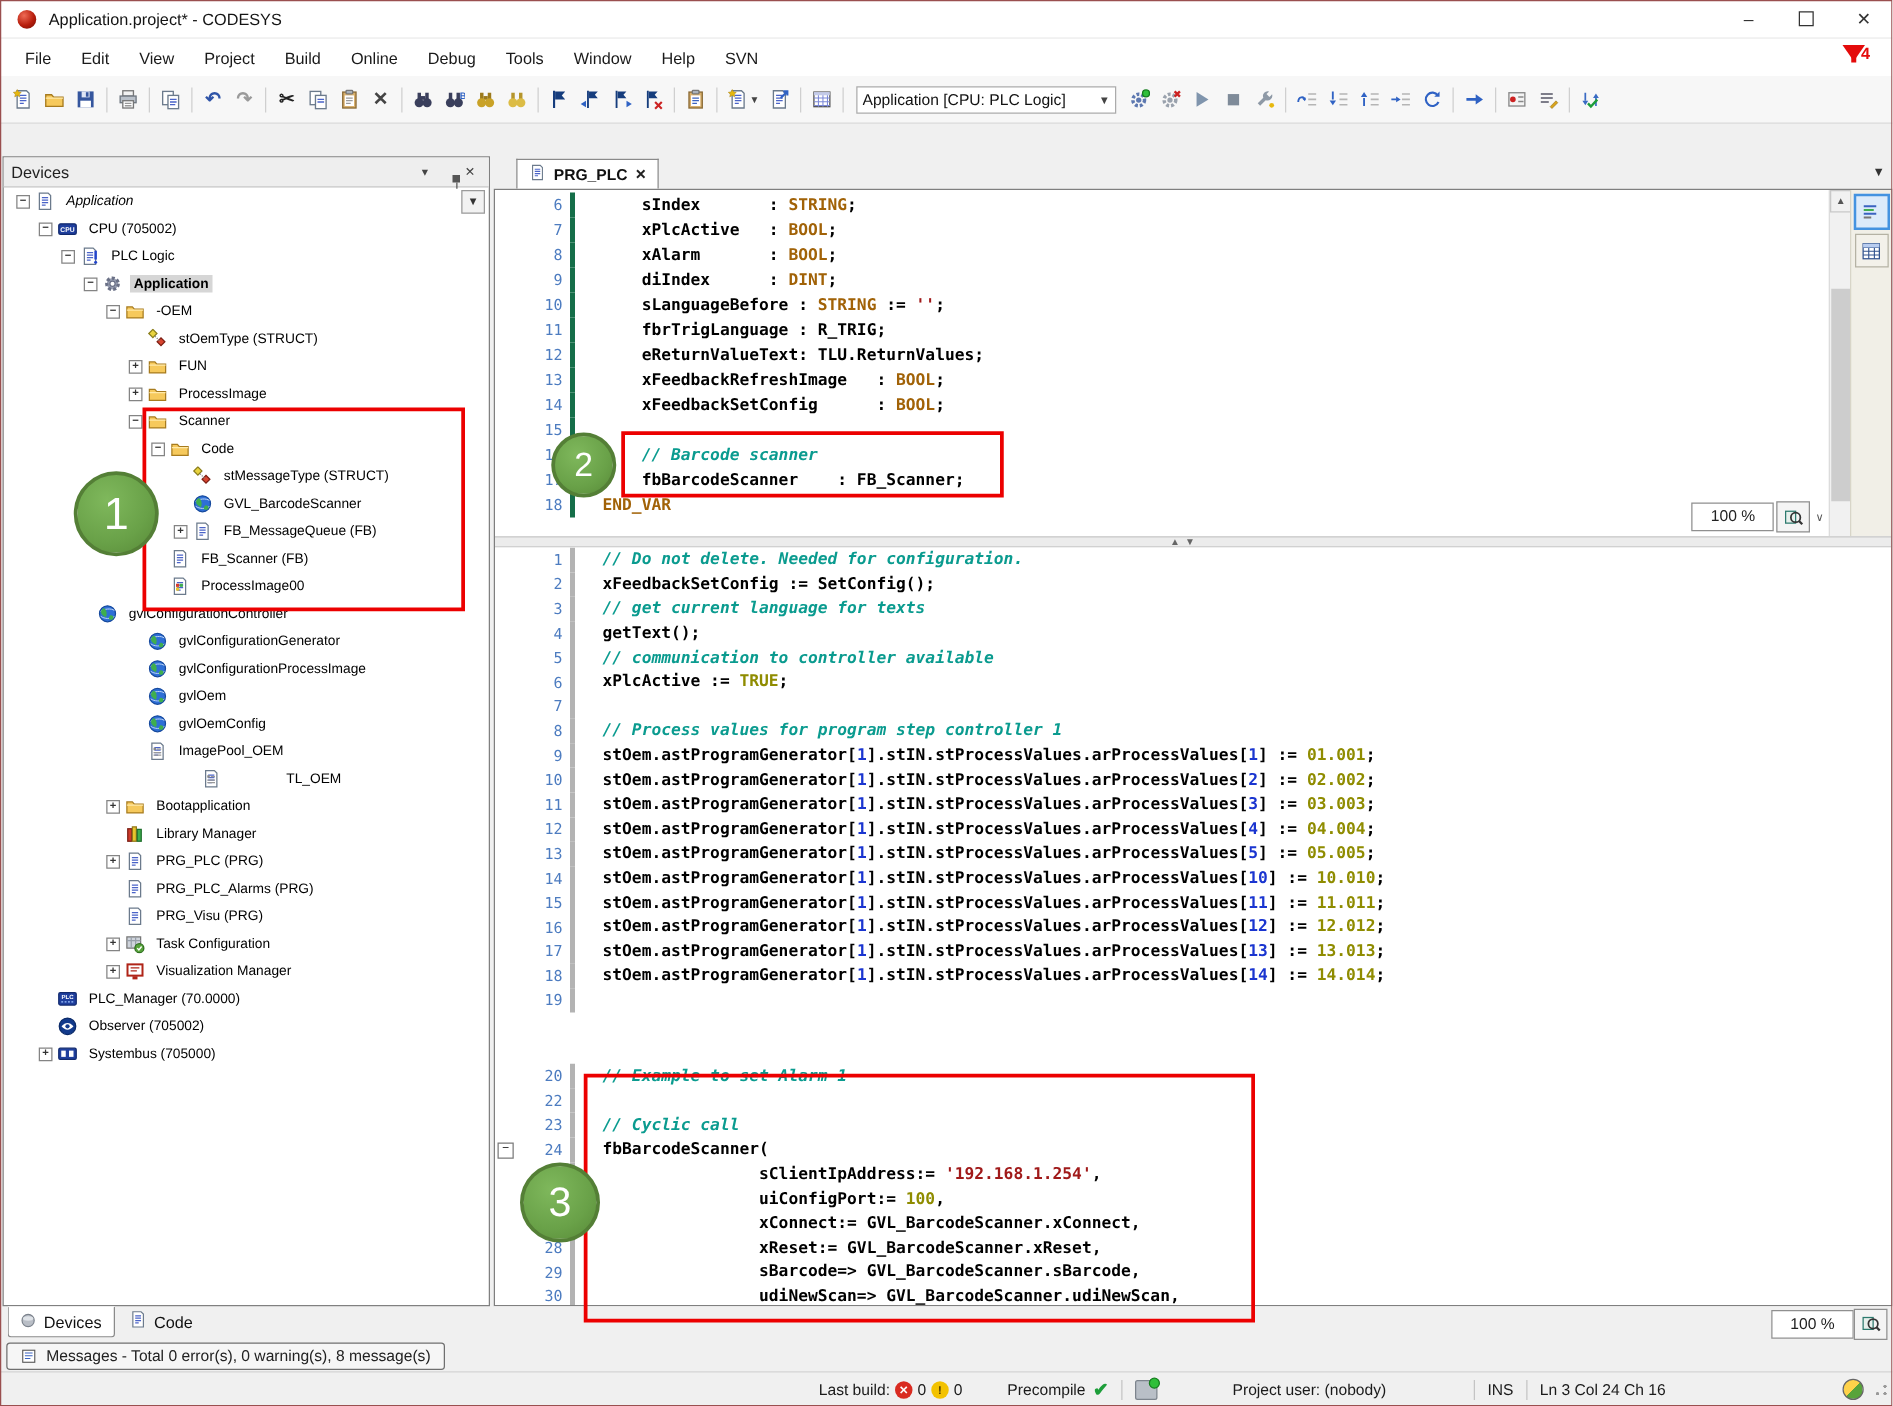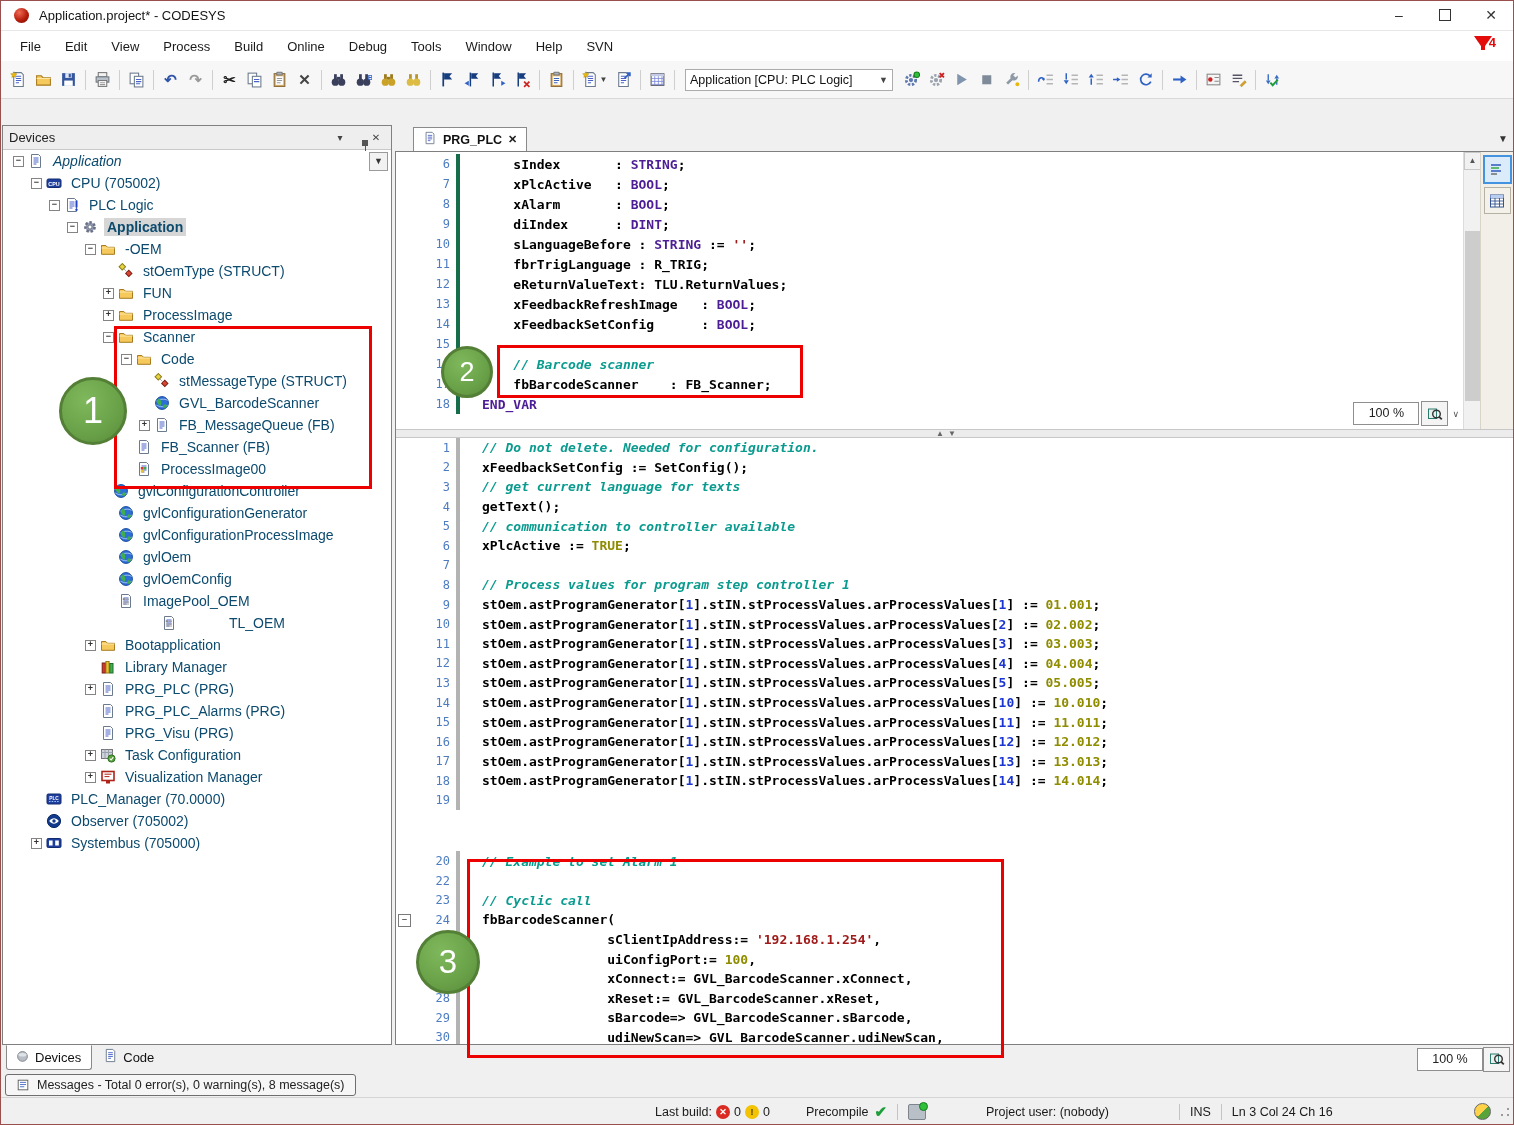--- a/index.html
+++ b/index.html
@@ -37,21 +37,21 @@
   .devhicon{width:18px;text-align:center;color:#444;font-size:10px;}
   .pinicon{position:relative;width:14px;height:14px;}
   .pinicon .ph{position:absolute;left:4px;top:2px;width:6px;height:6px;background:#555;}
   .pinicon .pn{position:absolute;left:6.5px;top:8px;width:1.5px;height:5px;background:#555;}
   .tree{position:absolute;left:0;top:24px;right:0;bottom:0;overflow:hidden;}
   .trow{height:22px;display:flex;align-items:center;position:relative;white-space:nowrap;}
   .exp{width:9px;height:9px;border:1px solid #848484;background:#fff;font:bold 9px/7px "Liberation Sans",sans-serif;text-align:center;color:#333;margin-right:4px;flex:none;}
   .noexp{width:15px;flex:none;}
   .ticon{width:17px;height:16px;margin-right:5px;flex:none;}
   .ticon svg{width:16px;height:16px;}
-  .tlabel{font-size:14px;color:#0c4a6e;padding:1px 3px;}
+  .tlabel{font-size:11px;color:#000000;padding:1px 3px;}
   .tlabel.it{font-style:italic;}
   .tlabel.bd{font-weight:bold;}
   .tlabel.sel{background:#d6d6d6;}
   .tree-combo{position:absolute;right:3px;top:2px;width:17px;height:17px;border:1px solid #9a9a9a;background:#f2f2f2;font-size:9px;color:#333;text-align:center;line-height:16px;}
   
   .editor{position:absolute;left:395px;top:127px;width:1119px;height:946px;}
   .tabbar{position:absolute;left:0;top:0;right:0;height:24px;display:flex;align-items:flex-end;}
   .edittab{height:23px;margin-left:18px;background:#fff;border:1px solid #8a8a8a;border-bottom:none;display:flex;align-items:center;padding:0 9px;gap:6px;}
   .edittab .tname{font-weight:bold;font-size:12.5px;}
   .edittab .tclose{font-size:11px;color:#222;font-weight:bold;}
@@ -65,21 +65,21 @@
   .pane.bot{top:286px;height:606px;}
   .crow{display:flex;align-items:center;}
   .cmargin{width:16px;flex:none;position:relative;height:100%;}
   .foldbox{position:absolute;left:2px;top:4px;width:11px;height:11px;border:1px solid #7a7a7a;background:#fff;font:9px/9px "DejaVu Sans Mono",monospace;text-align:center;color:#333;}
   .cnum{width:38px;flex:none;text-align:right;padding-right:6px;font:12px "DejaVu Sans Mono",monospace;color:#4d7cc0;}
   .cbar{width:4px;flex:none;height:100%;}
   .bar-green{background:#156e49;}
   .bar-gray{background:#b3b3b3;}
   .ccode{font:bold 13px "DejaVu Sans Mono",monospace;white-space:pre;padding-left:22px;}
   .tk-p{color:#000;}
-  .tk-k{color:#4c1d95;}
+  .tk-k{color:#a16207;}
   .tk-c{color:#0a9b8f;font-style:italic;}
   .tk-s{color:#a01a1a;}
   .tk-n{color:#8f8c00;}
   .tk-i{color:#1a35d0;}
   
   .vscroll{position:absolute;right:32px;top:0;bottom:0;width:17px;background:#f1f1f1;border-left:1px solid #dcdcdc;}
   .sbtn{height:16px;background:#f1f1f1;border:1px solid #c8c8c8;font-size:8px;color:#555;text-align:center;line-height:15px;}
   .sthumb{position:absolute;left:1px;right:1px;top:79px;height:170px;background:#cdcdcd;}
   .sidecol{position:absolute;right:0;top:0;bottom:0;width:32px;background:#f1efe7;border-left:1px solid #d8d5c8;}
   .viewbtn{width:25px;height:25px;margin:3px auto 2px auto;background:#f3f1ea;border:1px solid #b5b2a4;display:flex;align-items:center;justify-content:center;}
@@ -130,21 +130,21 @@
       </div>
     <div class="winbtn">✕</div>
   </div>
 </div>
 
 <div class="menubar">
 
 <span class="menu-item">File</span>
     <span class="menu-item">Edit</span>
     <span class="menu-item">View</span>
-    <span class="menu-item">Process</span>
+    <span class="menu-item">Project</span>
     <span class="menu-item">Build</span>
     <span class="menu-item">Online</span>
     <span class="menu-item">Debug</span>
     <span class="menu-item">Tools</span>
     <span class="menu-item">Window</span>
     <span class="menu-item">Help</span>
     <span class="menu-item">SVN</span>
   </div>
 <div class="flagwrap" style="position:absolute;top:35px;right:0;">
   <div class="funnel"></div>
@@ -549,21 +549,21 @@
         <span class="noexp"></span>
         <span class="ticon"><svg viewBox="0 0 16 16">
             <path d="M3.5 1.5h7l2 2v11h-9z" fill="#fff" stroke="#6b7a8c"></path>
             <path d="M5.5 5h5M5.5 7h5M5.5 9h5M5.5 11h3" stroke="#4a63c8"></path>
             <rect x="4.8" y="6" width="2.5" height="2.5" fill="#d83b2e"></rect>
             <rect x="7.8" y="6" width="2.5" height="2.5" fill="#3fae4e"></rect>
             <rect x="4.8" y="9" width="2.5" height="2.5" fill="#e8c52c"></rect>
           </svg></span>
         <span class="tlabel">ProcessImage00</span>
       </div>
-      <div class="trow" style="padding-left: 95px;">
+      <div class="trow" style="padding-left: 60px;">
         <span class="noexp"></span>
         <span class="ticon"><svg viewBox="0 0 16 16">
             <circle cx="8" cy="8" r="6.4" fill="#2e6fd6" stroke="#174a9e"></circle>
             <path d="M2.5 6.2c2.5-2.2 8.5-2.8 11-.8M2.5 10c3.2 2.3 8 2.3 11 .2" stroke="#bcd4f5" stroke-width=".8" fill="none"></path>
             <path d="M5 3.4c2.2 1.2 3 4.4 1.8 7.4C4.6 9.8 2.8 8.6 2.8 6.6c0-1.4 1-2.4 2.2-3.2z" fill="#3fae4e"></path>
             <path d="M10.2 9.2c2 0 3.2 1 2.2 3-1.2 1.2-3.4.8-3.4-1z" fill="#3fae4e"></path>
           </svg></span>
         <span class="tlabel">gvlConfigurationController</span>
       </div>
       <div class="trow" style="padding-left: 100px;">

